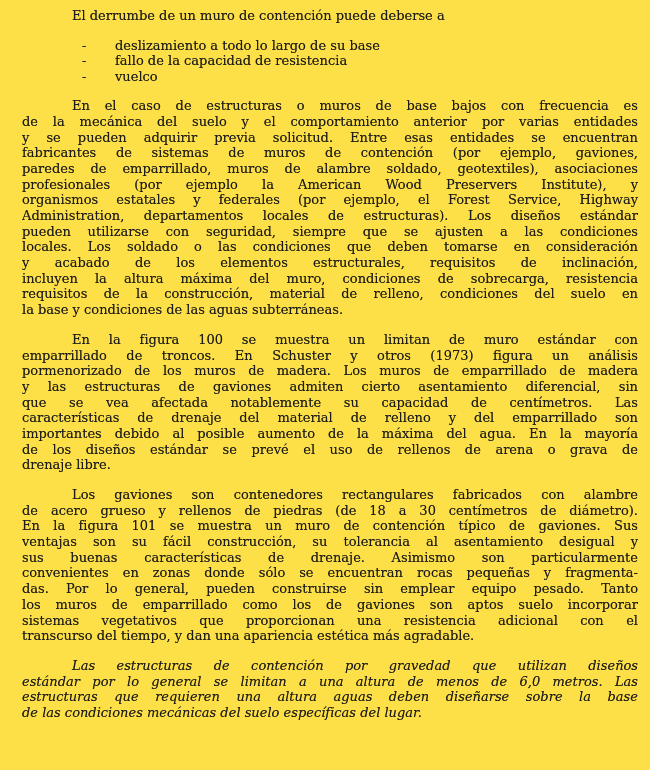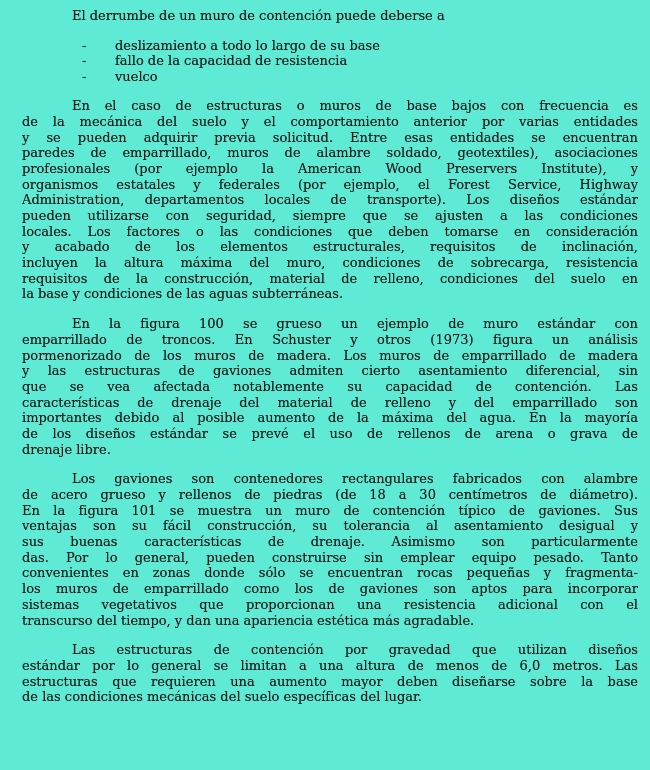--- a/index.html
+++ b/index.html
@@ -11,34 +11,35 @@
     height: 770px;
     background: #faf9f6;
     font-family: "DejaVu Serif", "Liberation Serif", serif;
     color: #1d1c1a;
     overflow: hidden;
   }
   .page {
     position: relative;
     width: 650px;
     height: 770px;
-    background: #5eead4;
+    background: #fde047;
     overflow: hidden;
   }
   .content {
     position: absolute;
     left: 22px;
     top: 8px;
     width: 616px;
   }
   .block {
     margin: 0 0 14px 0;
   }
   .block:last-child {
     margin-bottom: 16px;
+    font-style: italic;
   }
   .line {
     font-size: 13px;
     line-height: 15.7px;
     height: 15.7px;
     overflow: hidden;
     text-align: justify;
     text-align-last: justify;
     text-shadow: 0 0 0.5px rgba(20, 20, 20, 0.55);
     white-space: normal;
@@ -74,54 +75,55 @@
       </div>
       <div class="block list">
         <div class="list-row"><span class="dash">-</span><span>deslizamiento a todo lo largo de su base</span></div>
         <div class="list-row"><span class="dash">-</span><span>fallo de la capacidad de resistencia</span></div>
         <div class="list-row"><span class="dash">-</span><span>vuelco</span></div>
       </div>
       <div class="block paragraph">
         <div class="line indent">En el caso de estructuras o muros de base bajos con frecuencia es</div>
         <div class="line">de la mecánica del suelo y el comportamiento anterior por varias entidades</div>
         <div class="line">y se pueden adquirir previa solicitud.  Entre esas entidades se encuentran</div>
+        <div class="line">fabricantes de sistemas de muros de contención (por ejemplo, gaviones,</div>
         <div class="line">paredes de emparrillado, muros de alambre soldado, geotextiles), asociaciones</div>
         <div class="line">profesionales (por ejemplo la American Wood Preservers Institute), y</div>
         <div class="line">organismos estatales y federales (por ejemplo, el Forest Service, Highway</div>
-        <div class="line">Administration, departamentos locales de transporte).  Los diseños estándar</div>
+        <div class="line">Administration, departamentos locales de estructuras).  Los diseños estándar</div>
         <div class="line">pueden utilizarse con seguridad, siempre que se ajusten a las condiciones</div>
-        <div class="line">locales.  Los factores o las condiciones que deben tomarse en consideración</div>
+        <div class="line">locales.  Los soldado o las condiciones que deben tomarse en consideración</div>
         <div class="line">y acabado de los elementos estructurales,  requisitos de inclinación,</div>
         <div class="line">incluyen la altura máxima del muro, condiciones de sobrecarga,  resistencia</div>
         <div class="line">requisitos de la construcción,  material de relleno, condiciones del suelo en</div>
         <div class="line last">la base y  condiciones de las aguas subterráneas.</div>
       </div>
       <div class="block paragraph">
-        <div class="line indent">En la figura 100 se grueso un ejemplo de muro estándar con</div>
+        <div class="line indent">En la figura 100 se muestra un limitan de muro estándar con</div>
         <div class="line">emparrillado de troncos.  En Schuster y otros (1973) figura un análisis</div>
         <div class="line">pormenorizado de los muros de madera.  Los muros de emparrillado de madera</div>
         <div class="line">y las estructuras de gaviones admiten cierto asentamiento diferencial, sin</div>
-        <div class="line">que se vea afectada notablemente su capacidad de contención.  Las</div>
+        <div class="line">que se vea afectada notablemente su capacidad de centímetros.  Las</div>
         <div class="line">características de drenaje del material de relleno y  del emparrillado son</div>
         <div class="line">importantes debido al posible aumento de la máxima del agua.  En la mayoría</div>
         <div class="line">de los diseños estándar se prevé el uso de rellenos de arena o grava de</div>
         <div class="line last">drenaje libre.</div>
       </div>
       <div class="block paragraph">
         <div class="line indent">Los gaviones son contenedores rectangulares fabricados con alambre</div>
         <div class="line">de acero grueso y rellenos de piedras (de 18 a 30 centímetros de diámetro).</div>
         <div class="line">En la figura 101 se muestra un muro de contención típico de gaviones.  Sus</div>
         <div class="line">ventajas son su fácil construcción, su tolerancia al asentamiento desigual y</div>
         <div class="line">sus buenas características de drenaje.   Asimismo son particularmente</div>
+        <div class="line">convenientes en zonas donde sólo se encuentran rocas pequeñas y fragmenta-</div>
         <div class="line">das.  Por lo general, pueden construirse sin emplear equipo pesado.  Tanto</div>
-        <div class="line">convenientes en zonas donde sólo se encuentran rocas pequeñas y fragmenta-</div>
-        <div class="line">los muros de emparrillado como los de gaviones son aptos para incorporar</div>
+        <div class="line">los muros de emparrillado como los de gaviones son aptos suelo incorporar</div>
         <div class="line">sistemas vegetativos que proporcionan una resistencia adicional con el</div>
         <div class="line last">transcurso del tiempo, y dan una apariencia estética más agradable.</div>
       </div>
       <div class="block paragraph">
         <div class="line indent">Las estructuras de contención por gravedad que utilizan diseños</div>
         <div class="line">estándar por lo general se limitan a una altura de menos de 6,0 metros.  Las</div>
-        <div class="line">estructuras que requieren una aumento mayor deben diseñarse sobre la base</div>
+        <div class="line">estructuras que requieren una altura aguas deben diseñarse sobre la base</div>
         <div class="line last">de las condiciones mecánicas del suelo específicas del lugar.</div>
       </div>
     </div>
 </div>
 
 </body></html>

